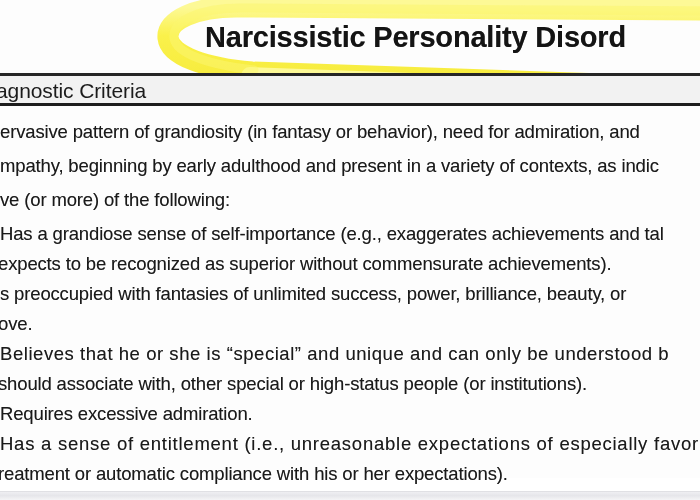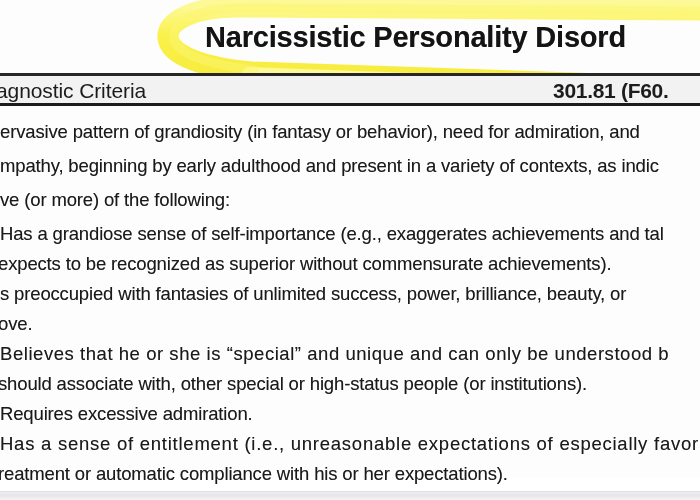--- a/index.html
+++ b/index.html
@@ -147,21 +147,20 @@
         <path d="M 250 76 L 720 93" fill="none" stroke="url(#hlgrad)" stroke-width="18" stroke-linecap="round"></path>
 
         <path d="M 720 11 L 240 8 C 200 8 172 21 174 38 C 176 54 210 65 254 70" fill="none" stroke="#fcf565" stroke-width="9" stroke-linecap="round" opacity="0.55"></path>
       </g>
     </svg>
 
     <div class="doc-title">Narcissistic Personality Disord</div>
 
     <div class="criteria-band"></div>
     <div class="criteria-label">agnostic Criteria</div>
-    <div class="criteria-code">301.81 (F60.</div>
 
     <div class="body-block">
       <p class="para lead">ervasive pattern of grandiosity (in fantasy or behavior), need for admiration, and</p>
       <p class="para lead">mpathy, beginning by early adulthood and present in a variety of contexts, as indic</p>
       <p class="para lead">ve (or more) of the following:</p>
 
       <p class="para item">Has a grandiose sense of self-importance (e.g., exaggerates achievements and tal</p>
       <p class="para item cont">expects to be recognized as superior without commensurate achievements).</p>
 
       <p class="para item">s preoccupied with fantasies of unlimited success, power, brilliance, beauty, or</p>

